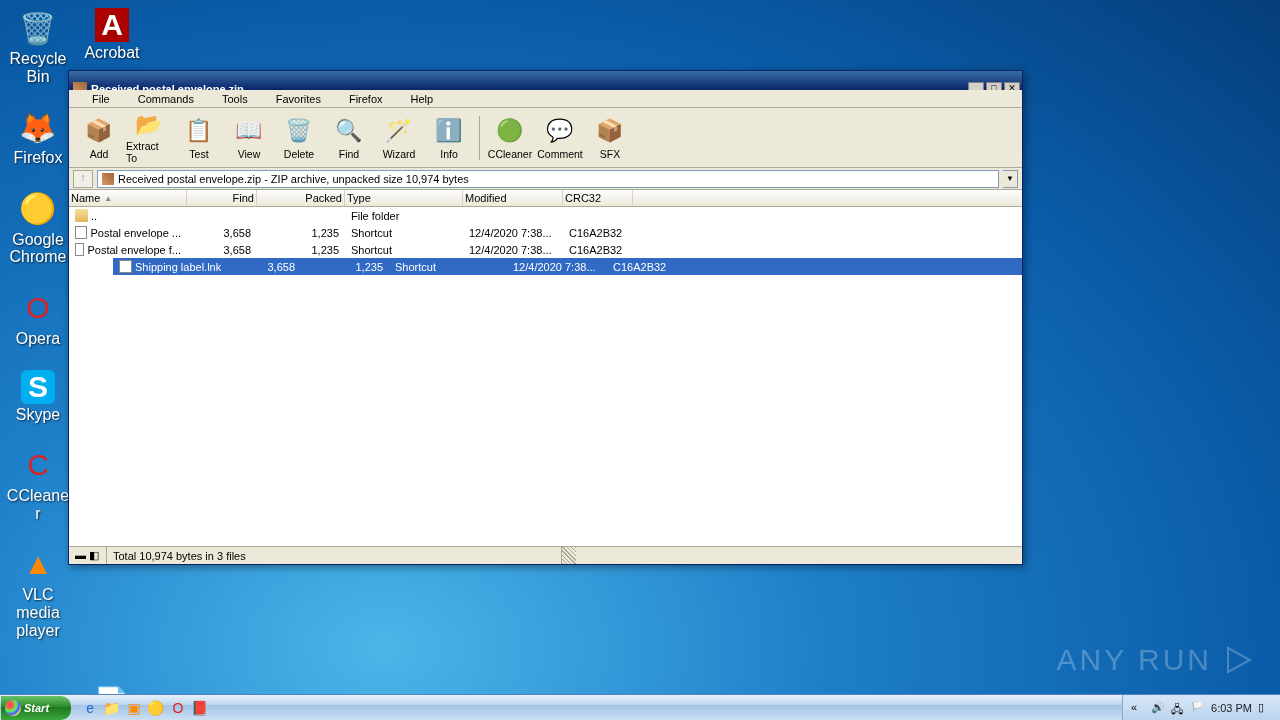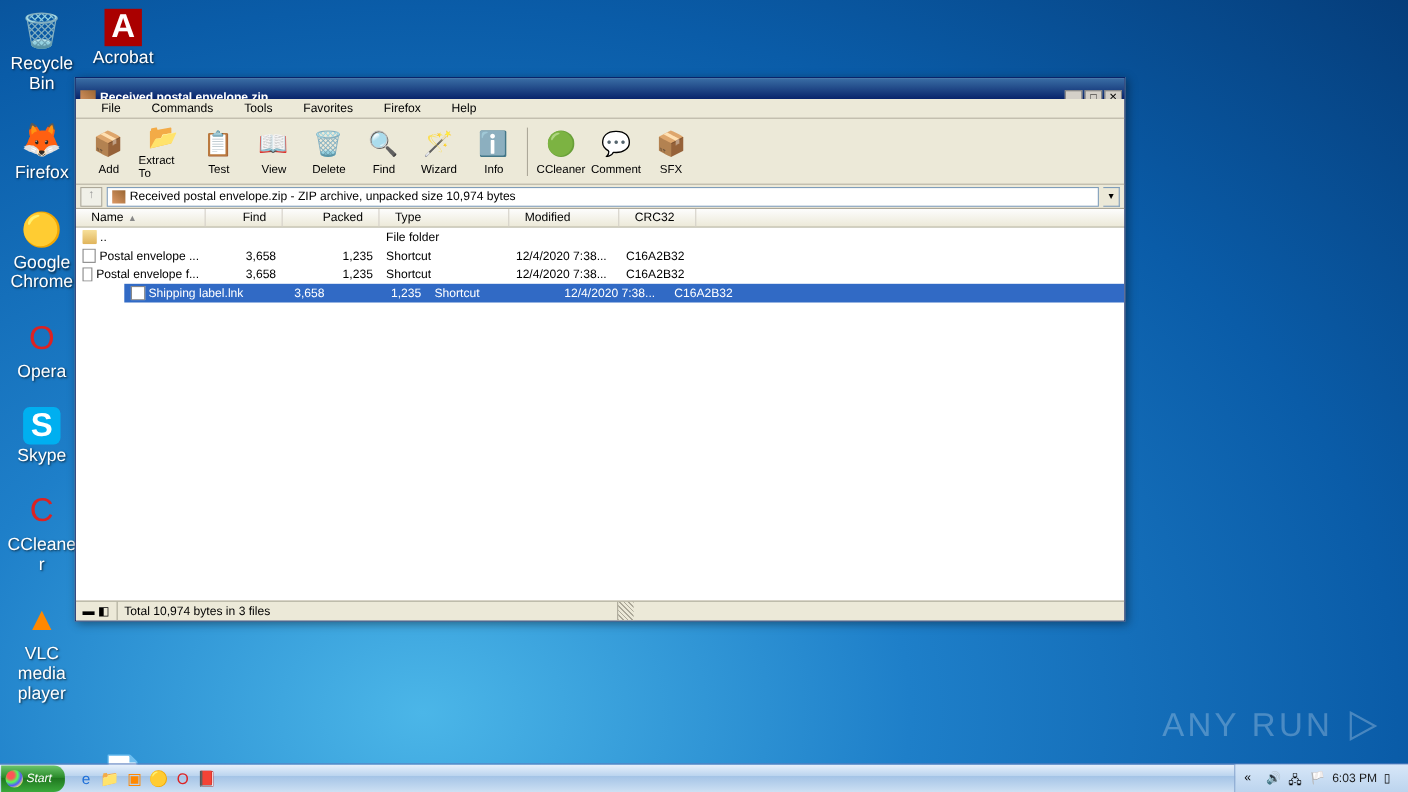--- a/index.html
+++ b/index.html
@@ -30,21 +30,21 @@
 .tbtn { width: 48px; height: 54px; display: flex; flex-direction: column; align-items: center; justify-content: center; font-size: 10.5px; cursor: pointer; border: 1px solid transparent; }
 .tbtn .ti { width: 30px; height: 30px; margin-bottom: 2px; display: flex; align-items: center; justify-content: center; font-size: 22px; }
 .tsep { width: 1px; height: 44px; background: #aca899; margin: 0 4px; }
 .pathbar { height: 22px; background: #ece9d8; display: flex; align-items: center; padding: 2px 4px; gap: 4px; border-bottom: 1px solid #aca899; }
 .pathbar .upbtn { width: 20px; height: 18px; border: 1px solid #aca899; background: #f0f0e8; text-align: center; font-size: 11px; color: #999; cursor: pointer; }
 .pathbar .pbox { flex: 1; height: 18px; background: #fff; border: 1px solid #7f9db9; display: flex; align-items: center; padding: 0 4px; font-size: 11px; }
 .pathbar .pbox .picon { width: 12px; height: 12px; background: linear-gradient(45deg,#d96,#963); margin-right: 4px; }
 .pathbar .drop { width: 15px; height: 18px; border: 1px solid #7f9db9; border-left: none; background: #ece9d8; text-align: center; font-size: 8px; line-height: 16px; cursor: pointer; }
 
 .listhdr { height: 17px; background: linear-gradient(#fdfdfd, #ece9d8); border-bottom: 1px solid #aca899; display: flex; font-size: 11px; }
-.listhdr .hc { border-right: 1px solid #d4d0c8; padding: 1px 14px; display: flex; align-items: center; cursor: pointer; }
+.listhdr .hc { border-right: 1px solid #d4d0c8; padding: 1px 2px; display: flex; align-items: center; cursor: pointer; }
 .hc.name { width: 118px; }
 .hc.size { width: 70px; justify-content: flex-end; }
 .hc.packed { width: 88px; justify-content: flex-end; }
 .hc.type { width: 118px; }
 .hc.mod { width: 100px; }
 .hc.crc { width: 70px; }
 .hc .arrow { margin-left: 4px; font-size: 8px; color: #888; }
 
 .filelist { flex: 1; background: #fff; overflow: auto; font-size: 11px; }
 .row { display: flex; height: 17px; align-items: center; }
@@ -61,21 +61,21 @@
 .fic.file { background: #fff; border: 1px solid #888; position: relative; }
 
 .statusbar { height: 18px; background: #ece9d8; border-top: 1px solid #aca899; display: flex; font-size: 11px; }
 .statusbar .sp { border-right: 1px solid #aca899; padding: 1px 6px; display: flex; align-items: center; }
 .statusbar .sp.icons { width: 38px; gap: 2px; }
 .statusbar .sp.sel { flex: 1; }
 .statusbar .sp.tot { width: 455px; }
 .statusbar .grip { width: 14px; background: repeating-linear-gradient(45deg,#aca899 0 1px, transparent 1px 3px); }
 
 .taskbar { position: absolute; left: 0; right: 0; bottom: 0; height: 26px; background: linear-gradient(#e8f1fb, #bcd5ef 40%, #a3c3e6 41%, #cde0f3); border-top: 1px solid #5a7fbf; display: flex; align-items: center; font-size: 11px; }
-.startbtn { height: 24px; padding: 0 12px 0 4px; background: linear-gradient(#6ac46a, #2a8b2a 45%, #1e761e 46%, #3ba93b); border-radius: 0 10px 10px 0; color: #fff; font-weight: normal; font-style: italic; display: flex; align-items: center; gap: 3px; cursor: pointer; margin: 1px 4px 1px 1px; }
+.startbtn { height: 24px; padding: 0 22px 0 4px; background: linear-gradient(#6ac46a, #2a8b2a 45%, #1e761e 46%, #3ba93b); border-radius: 0 10px 10px 0; color: #fff; font-weight: bold; font-style: italic; display: flex; align-items: center; gap: 3px; cursor: pointer; margin: 1px 4px 1px 1px; }
 .startbtn .orb { width: 16px; height: 16px; border-radius: 50%; background: radial-gradient(circle at 30% 30%, #f55 0%, #f55 20%, #5f5 40%, #55f 60%, #ff5 80%); }
 .ql { display: flex; gap: 4px; padding: 0 6px; align-items: center; }
 .ql .qi { width: 18px; height: 18px; cursor: pointer; display: flex; align-items: center; justify-content: center; font-size: 14px; }
 .tray { margin-left: auto; display: flex; align-items: center; gap: 6px; padding: 0 8px; height: 100%; background: linear-gradient(#d7e7f8,#bcd4ee); border-left: 1px solid #8aa8d0; }
 .tray .ti { width: 14px; height: 14px; font-size: 11px; cursor: pointer; }
 .clock { font-size: 11px; color: #1a1a1a; }
 
 </style>
 </head>
 <body>

